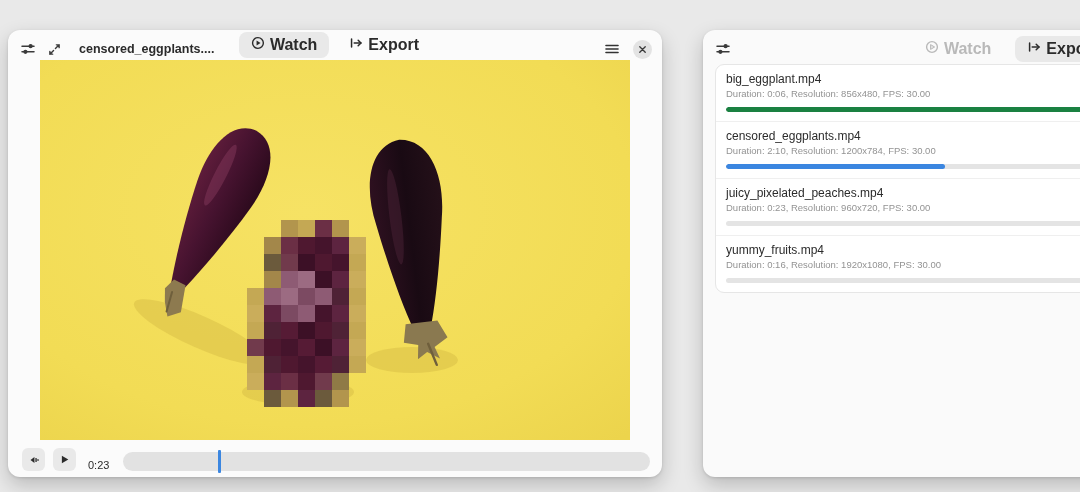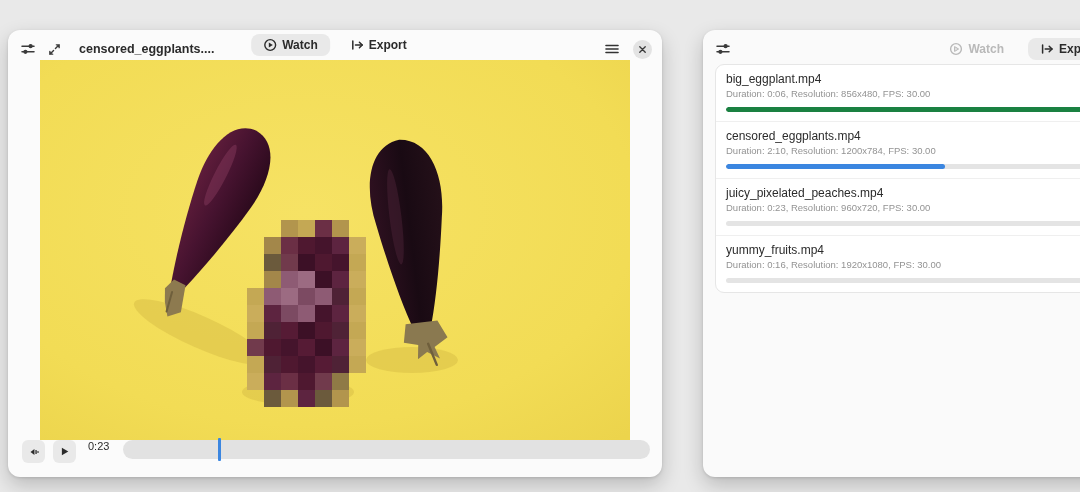--- a/index.html
+++ b/index.html
@@ -7,28 +7,28 @@
   .window{position:absolute;background:#fbfbfb;border-radius:12px;
           box-shadow:0 8px 20px rgba(0,0,0,.20),0 1px 3px rgba(0,0,0,.12);}
   #player-window{left:8px;top:30px;width:654px;height:447px;}
   #queue-window{left:703px;top:30px;width:430px;height:447px;background:#fafafa;}
   .titlebar{position:relative;height:38px;display:flex;align-items:center;padding:0 10px;gap:8px;}
   .win-title{font-size:12.5px;font-weight:700;color:#2b2b2b;margin-left:8px;white-space:nowrap;}
   .center-group{position:absolute;left:50%;top:0;height:30px;transform:translateX(-50%);
                 display:flex;align-items:center;gap:8px;}
   .right-group{margin-left:auto;display:flex;align-items:center;gap:12px;}
   .pill-btn{display:flex;align-items:flex-start;gap:5px;padding:4px 12px;border:none;border-radius:8px;
-            background:transparent;font-family:inherit;font-size:12px;font-weight:700;color:#2b2b2b;cursor:pointer;}
+            background:transparent;font-family:inherit;font-size:16px;font-weight:700;color:#2b2b2b;cursor:pointer;}
   .pill-btn.active{background:#e9e9e9;}
   .pill-btn.disabled{color:#b9b9b9;}
   .pill-btn.disabled svg *{stroke:#b9b9b9 !important;fill-opacity:.35;}
   .icon-btn{display:flex;align-items:center;justify-content:center;background:transparent;border:none;padding:2px;cursor:pointer;}
   .close-circle{width:19px;height:19px;border-radius:50%;background:#e3e3e3;display:flex;align-items:center;justify-content:center;border:none;cursor:pointer;}
   .video-frame{position:absolute;left:32px;top:30px;width:590px;height:380px;}
-  .controls{position:absolute;left:0;bottom:6px;width:100%;height:31px;display:flex;align-items:flex-start;padding:0 12px 0 14px;box-sizing:border-box;gap:8px;}
+  .controls{position:absolute;left:0;bottom:6px;width:100%;height:31px;display:flex;align-items:flex-end;padding:0 12px 0 14px;box-sizing:border-box;gap:8px;}
   .ctl-btn{width:23px;height:23px;border-radius:6px;border:none;background:#e9e9e9;display:flex;align-items:center;justify-content:center;cursor:pointer;flex:none;}
   .time{font-size:11px;color:#2b2b2b;margin:0 6px 0 4px;flex:none;}
   .seekbar{position:relative;flex:1;height:19px;border-radius:10px;background:#e2e2e2;}
   .seek-cursor{position:absolute;top:-2px;width:3px;height:23px;background:#3b86e0;border-radius:1px;}
   
   .file-card{position:absolute;left:12px;top:34px;width:406px;background:#ffffff;border:1px solid #e6e6e6;border-radius:9px;box-sizing:border-box;overflow:hidden;}
   .file-row{padding:7px 10px 9px 10px;}
   .file-row + .file-row{border-top:1px solid #efefef;}
   .file-name{font-size:12px;font-weight:500;color:#2b2b2b;line-height:15px;}
   .file-meta{font-size:9.5px;color:#939393;line-height:12px;margin-top:1px;}

